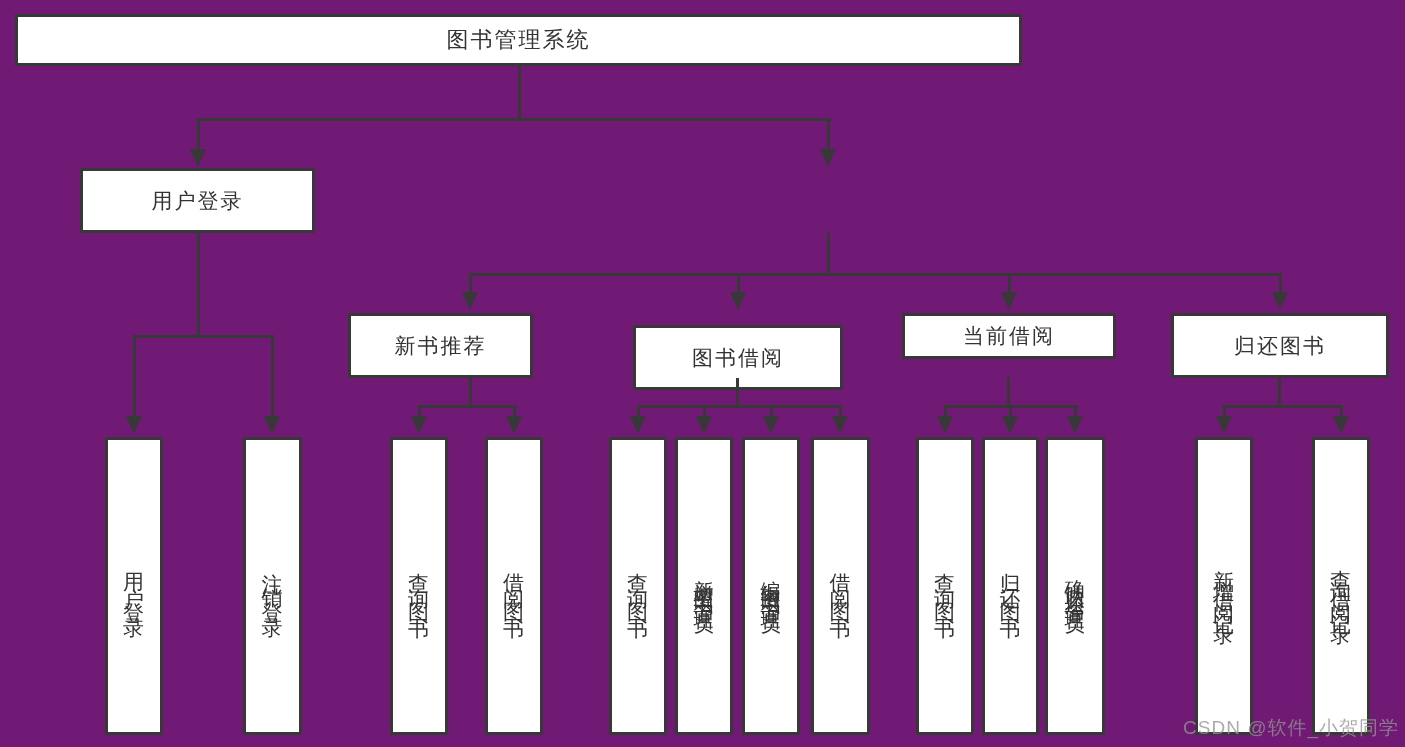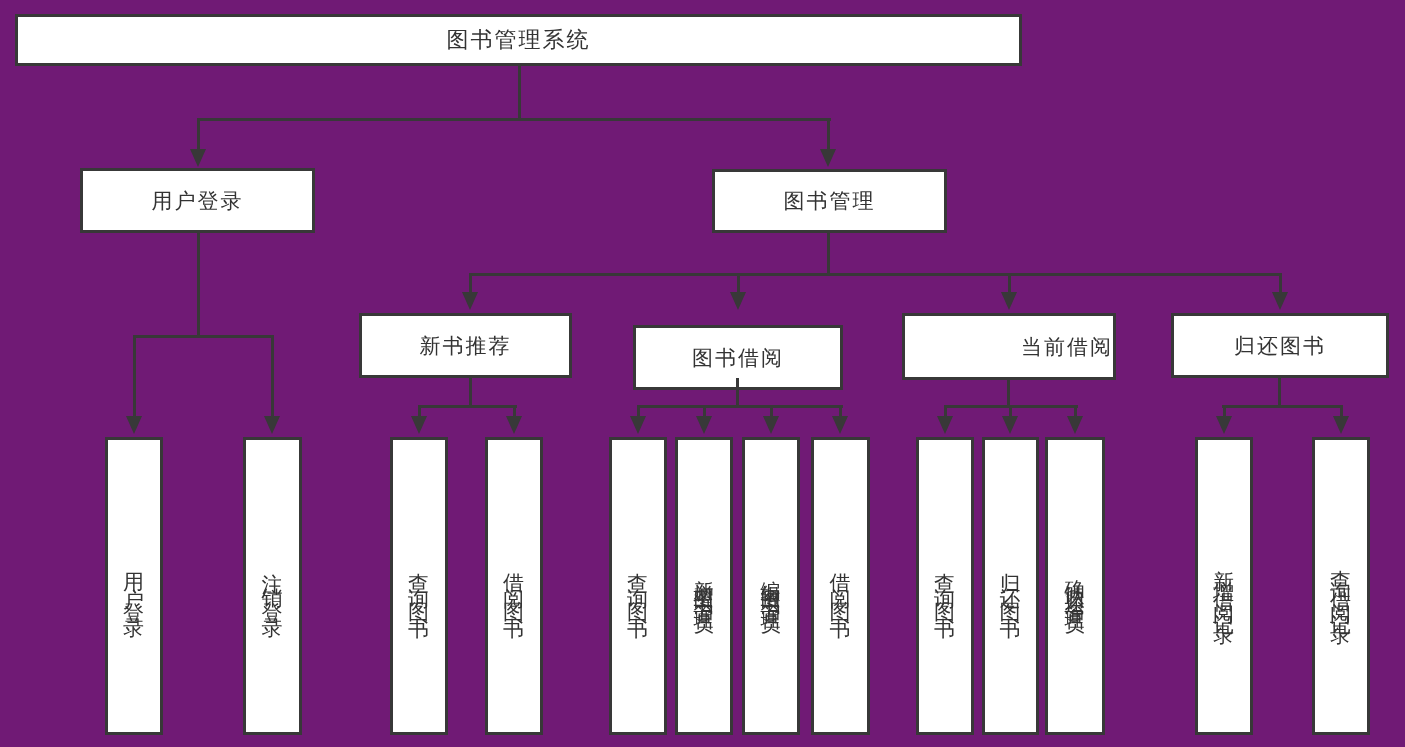--- a/index.html
+++ b/index.html
@@ -55,31 +55,28 @@
 
 <div class="canvas">
 
   <div class="node" style="left:15px; top:14px; width:1007px; height:52px;">
     <span class="rootlabel">图书管理系统</span>
   </div>
 
   <div class="node" style="left:80px; top:168px; width:235px; height:65px;">
     <span class="hlabel">用户登录</span>
   </div>
-  <div class="node" style="left:712px; top:169px; width:235px; height:64px;">
-    <span class="hlabel">图书管理</span>
-  </div>
 
-  <div class="node" style="left:359px; top:313px; width:213px; height:65px;">
+  <div class="node" style="left:348px; top:313px; width:185px; height:65px;">
     <span class="hlabel">新书推荐</span>
   </div>
   <div class="node" style="left:633px; top:325px; width:210px; height:65px;">
     <span class="hlabel">图书借阅</span>
   </div>
-  <div class="node" style="left:902px; top:313px; width:214px; height:67px;justify-content:flex-end;">
+  <div class="node" style="left:902px; top:313px; width:214px; height:46px;">
     <span class="hlabel">当前借阅</span>
   </div>
   <div class="node" style="left:1171px; top:313px; width:218px; height:65px;">
     <span class="hlabel">归还图书</span>
   </div>
 
   <div class="node" style="left:105px; top:437px; width:58px; height:298px;">
     <span class="vtext">用户登录</span>
   </div>
   <div class="node" style="left:243px; top:437px; width:59px; height:298px;">
@@ -118,20 +115,21 @@
 
   <div class="node" style="left:1195px; top:437px; width:58px; height:298px;">
     <span class="vtext med">新增借阅记录</span>
   </div>
   <div class="node" style="left:1312px; top:437px; width:58px; height:298px;">
     <span class="vtext med">查询借阅记录</span>
   </div>
 
   <div id="connector-layer"></div>
 
+  <div class="watermark">CSDN @软件_小贺同学</div>
 <div class="line" style="left: 518px; top: 66px; width: 3px; height: 55px;"></div>
     <div class="line" style="left: 197px; top: 118px; width: 634px; height: 3px;"></div>
     <div class="line" style="left: 197px; top: 232px; width: 3px; height: 105px;"></div>
     <div class="line" style="left: 133px; top: 335px; width: 141px; height: 3px;"></div>
     <div class="line" style="left: 827px; top: 233px; width: 3px; height: 42px;"></div>
     <div class="line" style="left: 469px; top: 273px; width: 813px; height: 3px;"></div>
     <div class="line" style="left: 469px; top: 378px; width: 3px; height: 30px;"></div>
     <div class="line" style="left: 418px; top: 405px; width: 99px; height: 3px;"></div>
     <div class="line" style="left: 736px; top: 378px; width: 3px; height: 30px;"></div>
     <div class="line" style="left: 637px; top: 405px; width: 206px; height: 3px;"></div>

